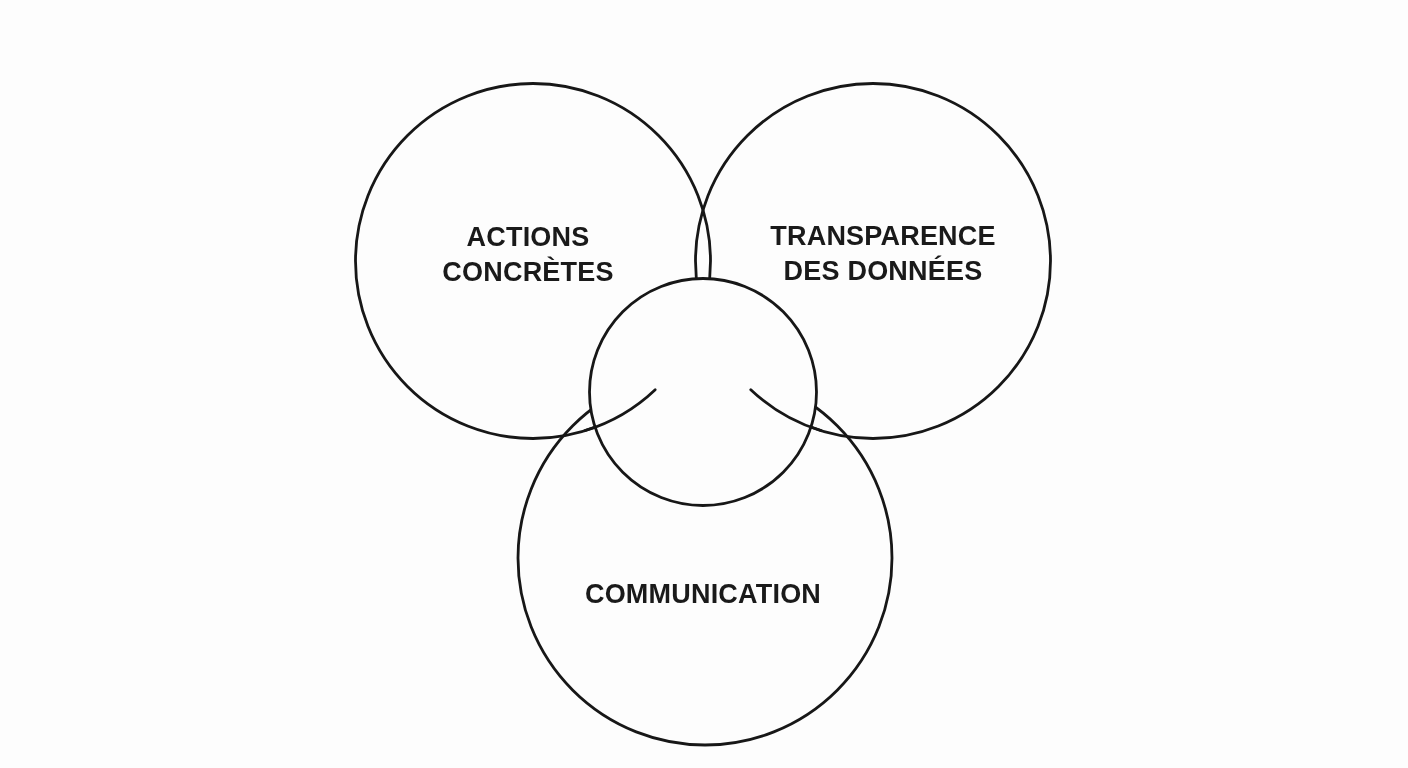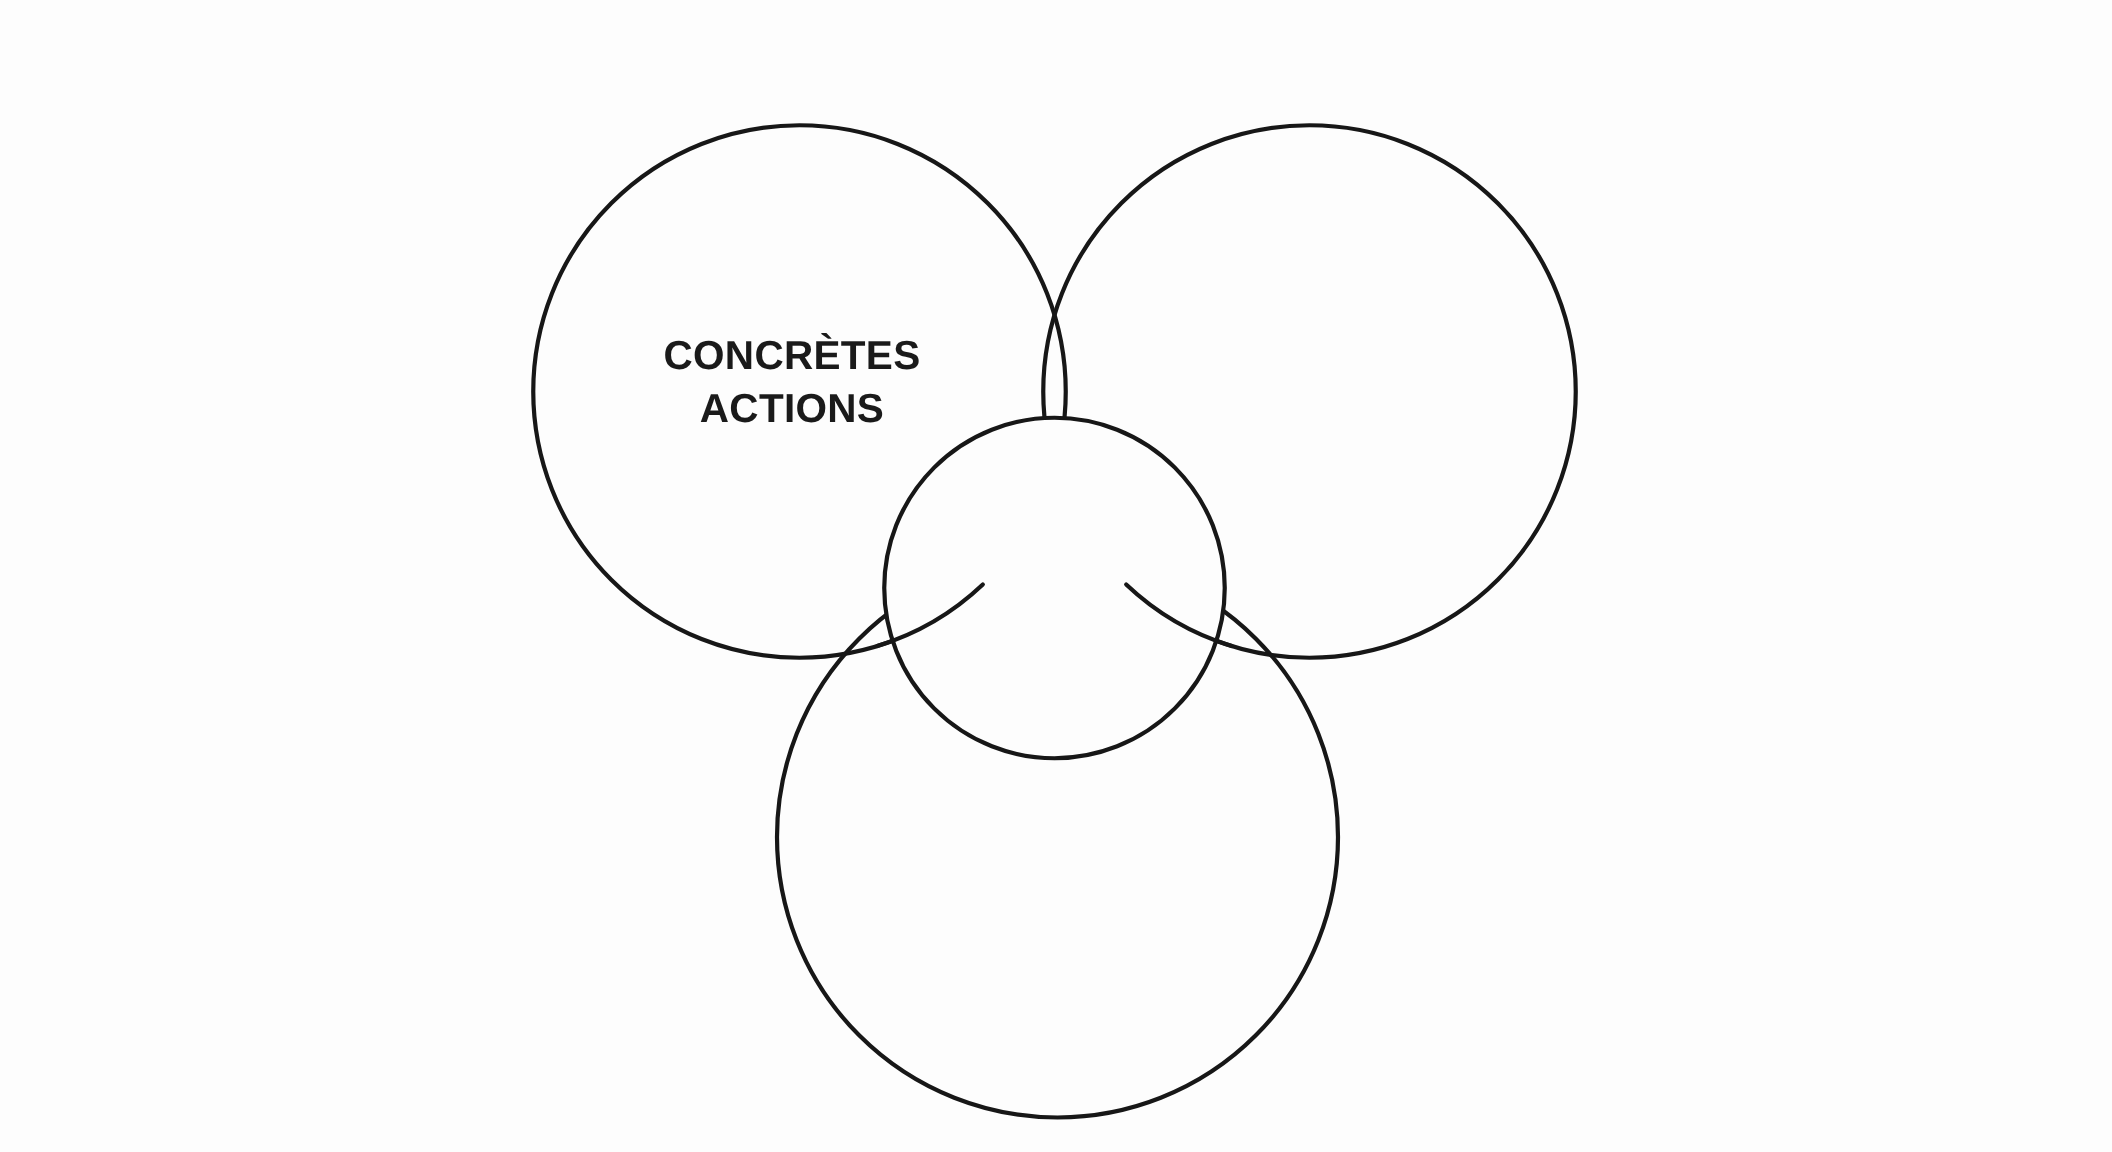--- a/index.html
+++ b/index.html
@@ -50,22 +50,27 @@
     <circle cx="873" cy="261" r="177.5" fill="none" stroke="#171717" stroke-width="2.8"></circle>
     <circle cx="705" cy="558" r="187" fill="none" stroke="#171717" stroke-width="2.8"></circle>
 
     <circle cx="703" cy="392" r="113.5" fill="#fdfdfd" stroke="#171717" stroke-width="2.8"></circle>
 
     <path d="M 584.9 430.7 A 177.5 177.5 0 0 0 655.2 389.7" fill="none" stroke="#171717" stroke-width="2.8" stroke-linecap="round"></path>
     <path d="M 750.8 389.7 A 177.5 177.5 0 0 0 821.1 430.7" fill="none" stroke="#171717" stroke-width="2.8" stroke-linecap="round"></path>
   </svg>
 
   <div class="circle-label label-actions">
+    <span>ACTIONS</span>
     <span>CONCRÈTES</span>
-    <span>ACTIONS</span>
+  </div>
+
+  <div class="circle-label label-transparence">
+    <span>TRANSPARENCE</span>
+    <span>DES DONNÉES</span>
   </div>
 
 
-
   <div class="circle-label label-communication">
+    <span>COMMUNICATION</span>
   </div>
 
 </div>
 
 </body></html>

